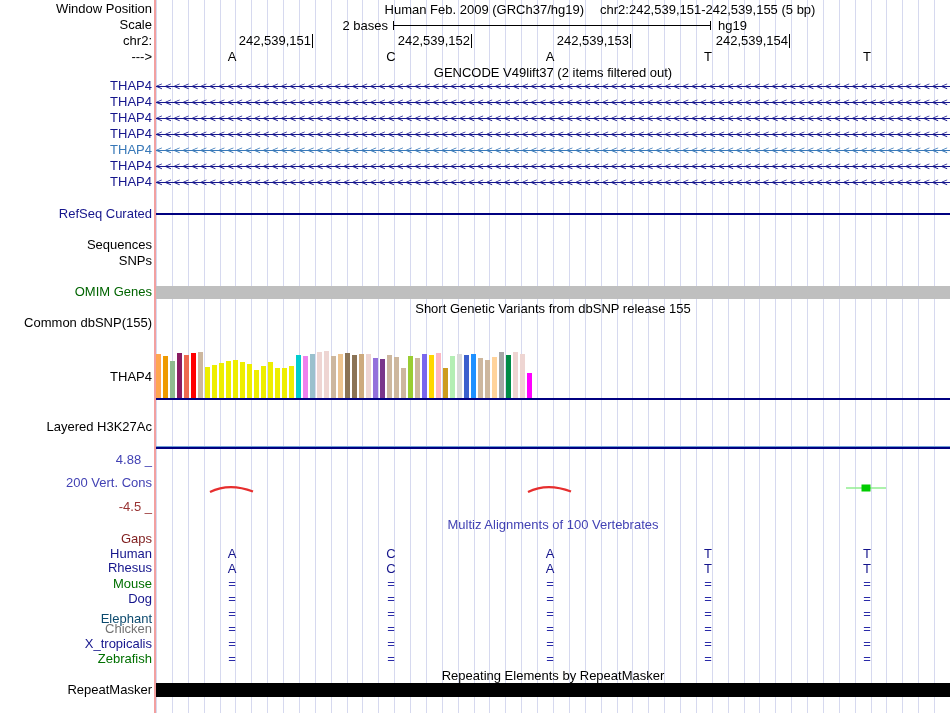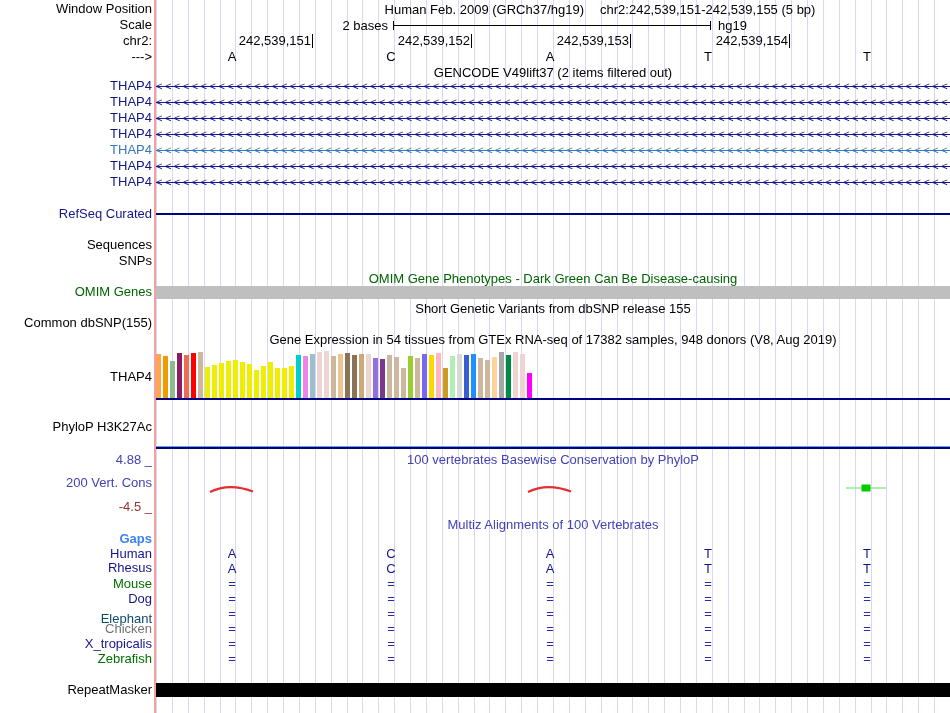--- a/index.html
+++ b/index.html
@@ -6,21 +6,21 @@
   #browser{position:relative;width:950px;height:713px;background:#fff;overflow:hidden;
            font-family:"Liberation Sans",sans-serif;font-size:13px;color:#000;}
   
   #plot-grid{position:absolute;left:156px;top:0;width:794px;height:713px;
              background:repeating-linear-gradient(to right,#d6d9ef 0 1px,transparent 1px 15.88px);}
   #gutter-divider{position:absolute;left:154px;top:0;width:1.5px;height:713px;background:#f2a0a0;}
   .gutter-label{position:absolute;right:798px;white-space:nowrap;height:14px;line-height:14px;text-align:center;}
   .track-title{position:absolute;left:156px;width:794px;text-align:center;height:14px;line-height:14px;white-space:nowrap;}
   .hline{position:absolute;left:156px;width:794px;}
   .navy{color:#15158c;} .blue{color:#4242b4;} .green{color:#006400;}
-  .maroon{color:#993333;} .orange{color:#3b82f6;font-weight:bold;}
+  .maroon{color:#993333;} .orange{color:#7f1d1d;}
   #header-line{position:absolute;left:250px;top:2px;width:700px;text-align:center;white-space:nowrap;}
   #header-line span{padding:0 8px;}
   #scale-label{position:absolute;right:562px;top:18px;white-space:nowrap;}
   #scale-ruler{position:absolute;left:393px;top:25px;width:318px;height:1px;background:#000;}
   #scale-ruler:before,#scale-ruler:after{content:"";position:absolute;top:-4px;width:1px;height:9px;background:#000;}
   #scale-ruler:before{left:0;} #scale-ruler:after{right:0;}
   #scale-assembly{position:absolute;left:718px;top:18px;}
   .coord{position:absolute;top:34px;height:14px;line-height:13px;border-right:1px solid #000;padding-right:1px;white-space:nowrap;}
   .base-letter{position:absolute;transform:translateX(-50%);height:14px;line-height:14px;}
   .gene-row{position:absolute;left:156px;width:794px;height:12px;overflow:hidden;}
@@ -96,28 +96,26 @@
         <span>&lt;&lt;&lt;&lt;&lt;&lt;&lt;&lt;&lt;&lt;&lt;&lt;&lt;&lt;&lt;&lt;&lt;&lt;&lt;&lt;&lt;&lt;&lt;&lt;&lt;&lt;&lt;&lt;&lt;&lt;&lt;&lt;&lt;&lt;&lt;&lt;&lt;&lt;&lt;&lt;&lt;&lt;&lt;&lt;&lt;&lt;&lt;&lt;&lt;&lt;&lt;&lt;&lt;&lt;&lt;&lt;&lt;&lt;&lt;&lt;&lt;&lt;&lt;&lt;&lt;&lt;&lt;&lt;&lt;&lt;&lt;&lt;&lt;&lt;&lt;&lt;&lt;&lt;&lt;&lt;&lt;&lt;&lt;&lt;&lt;&lt;&lt;&lt;&lt;&lt;&lt;&lt;&lt;&lt;&lt;</span>
       </div>
     </div>
 
   <div class="gutter-label navy" style="top:207px">RefSeq Curated</div>
   <div class="hline" id="refseq-line" style="top: 213px; height: 1.5px; background: rgb(0, 0, 128);"></div>
 
   <div class="gutter-label" style="top:238px">Sequences</div>
   <div class="gutter-label" style="top:254px">SNPs</div>
 
-  <div class="track-title green" style="top:272px">OMIM Gene Phenotypes - Dark Green Can Be Disease-causing</div>
   <div class="gutter-label green" style="top:285px">OMIM Genes</div>
   <div class="hline" id="omim-bar" style="top: 286px; height: 13px; background: rgb(191, 191, 191);"></div>
 
   <div class="track-title" style="top:302px">Short Genetic Variants from dbSNP release 155</div>
   <div class="gutter-label" style="top:316px">Common dbSNP(155)</div>
 
-  <div class="track-title" style="top:333px">Gene Expression in 54 tissues from GTEx RNA-seq of 17382 samples, 948 donors (V8, Aug 2019)</div>
   <div class="gutter-label" style="top:370px">THAP4</div>
   <div id="gtex-bars">
       <div style="left: 0px; height: 44px; background: rgb(255, 165, 79);"></div>
       <div style="left: 7px; height: 42px; background: rgb(238, 154, 0);"></div>
       <div style="left: 14px; height: 37px; background: rgb(143, 188, 143);"></div>
       <div style="left: 21px; height: 45px; background: rgb(139, 28, 98);"></div>
       <div style="left: 28px; height: 43px; background: rgb(238, 106, 80);"></div>
       <div style="left: 35px; height: 45px; background: rgb(255, 0, 0);"></div>
       <div style="left: 42px; height: 46px; background: rgb(205, 183, 158);"></div>
       <div style="left: 49px; height: 31px; background: rgb(238, 238, 0);"></div>
@@ -163,25 +161,24 @@
       <div style="left: 329px; height: 38px; background: rgb(205, 183, 158);"></div>
       <div style="left: 336px; height: 41px; background: rgb(255, 211, 155);"></div>
       <div style="left: 343px; height: 46px; background: rgb(166, 166, 166);"></div>
       <div style="left: 350px; height: 43px; background: rgb(0, 139, 69);"></div>
       <div style="left: 357px; height: 46px; background: rgb(238, 213, 210);"></div>
       <div style="left: 364px; height: 44px; background: rgb(238, 213, 210);"></div>
       <div style="left: 371px; height: 25px; background: rgb(255, 0, 255);"></div>
     </div>
   <div class="hline" id="gtex-baseline" style="top: 398px; height: 2px; background: rgb(0, 0, 128);"></div>
 
-  <div class="gutter-label" style="top:420px">PhyloP H3K27Ac</div>
+  <div class="gutter-label" style="top:420px">Layered H3K27Ac</div>
   <div class="hline" style="top:446px;height:1px;background:#6d9ed6"></div>
   <div class="hline" style="top:447px;height:1.5px;background:#000080"></div>
 
-  <div class="track-title blue" style="top:453px">100 vertebrates Basewise Conservation by PhyloP</div>
   <div class="gutter-label blue" style="top:453px">4.88 _</div>
   <div class="gutter-label blue" style="top:476px">200 Vert. Cons</div>
   <div class="gutter-label maroon" style="top:500px">-4.5 _</div>
   <svg id="phylop-marks" width="794" height="16" viewBox="0 0 794 16" style="position:absolute;left:156px;top:480px">
       <path d="M 54 12 C 66 6, 80 5, 97 11.5" stroke="#e62e2e" stroke-width="2.2" fill="none"></path>
       <path d="M 372 12 C 384 6, 398 5, 415 11.5" stroke="#e62e2e" stroke-width="2.2" fill="none"></path>
       <line x1="690" x2="730" y1="8" y2="8" stroke="#90ee90" stroke-width="1.5"></line>
       <rect x="705.5" y="4.5" width="9" height="7" fill="#00cc00"></rect>
     </svg>
 
@@ -231,15 +228,16 @@
       <div class="aln-letter" style="left: 708px; top: 637px;">=</div>
       <div class="aln-letter" style="left: 867px; top: 637px;">=</div>
       <div class="gutter-label" style="top: 652px; color: rgb(0, 112, 0);">Zebrafish</div>
       <div class="aln-letter" style="left: 232px; top: 652px;">=</div>
       <div class="aln-letter" style="left: 391px; top: 652px;">=</div>
       <div class="aln-letter" style="left: 550px; top: 652px;">=</div>
       <div class="aln-letter" style="left: 708px; top: 652px;">=</div>
       <div class="aln-letter" style="left: 867px; top: 652px;">=</div>
     </div>
 
+  <div class="track-title" style="top:669px">Repeating Elements by RepeatMasker</div>
   <div class="gutter-label" style="top:683px">RepeatMasker</div>
   <div class="hline" id="repeat-bar" style="top: 683px; height: 14px; background: rgb(0, 0, 0);"></div>
 </div>
 
 </body></html>

